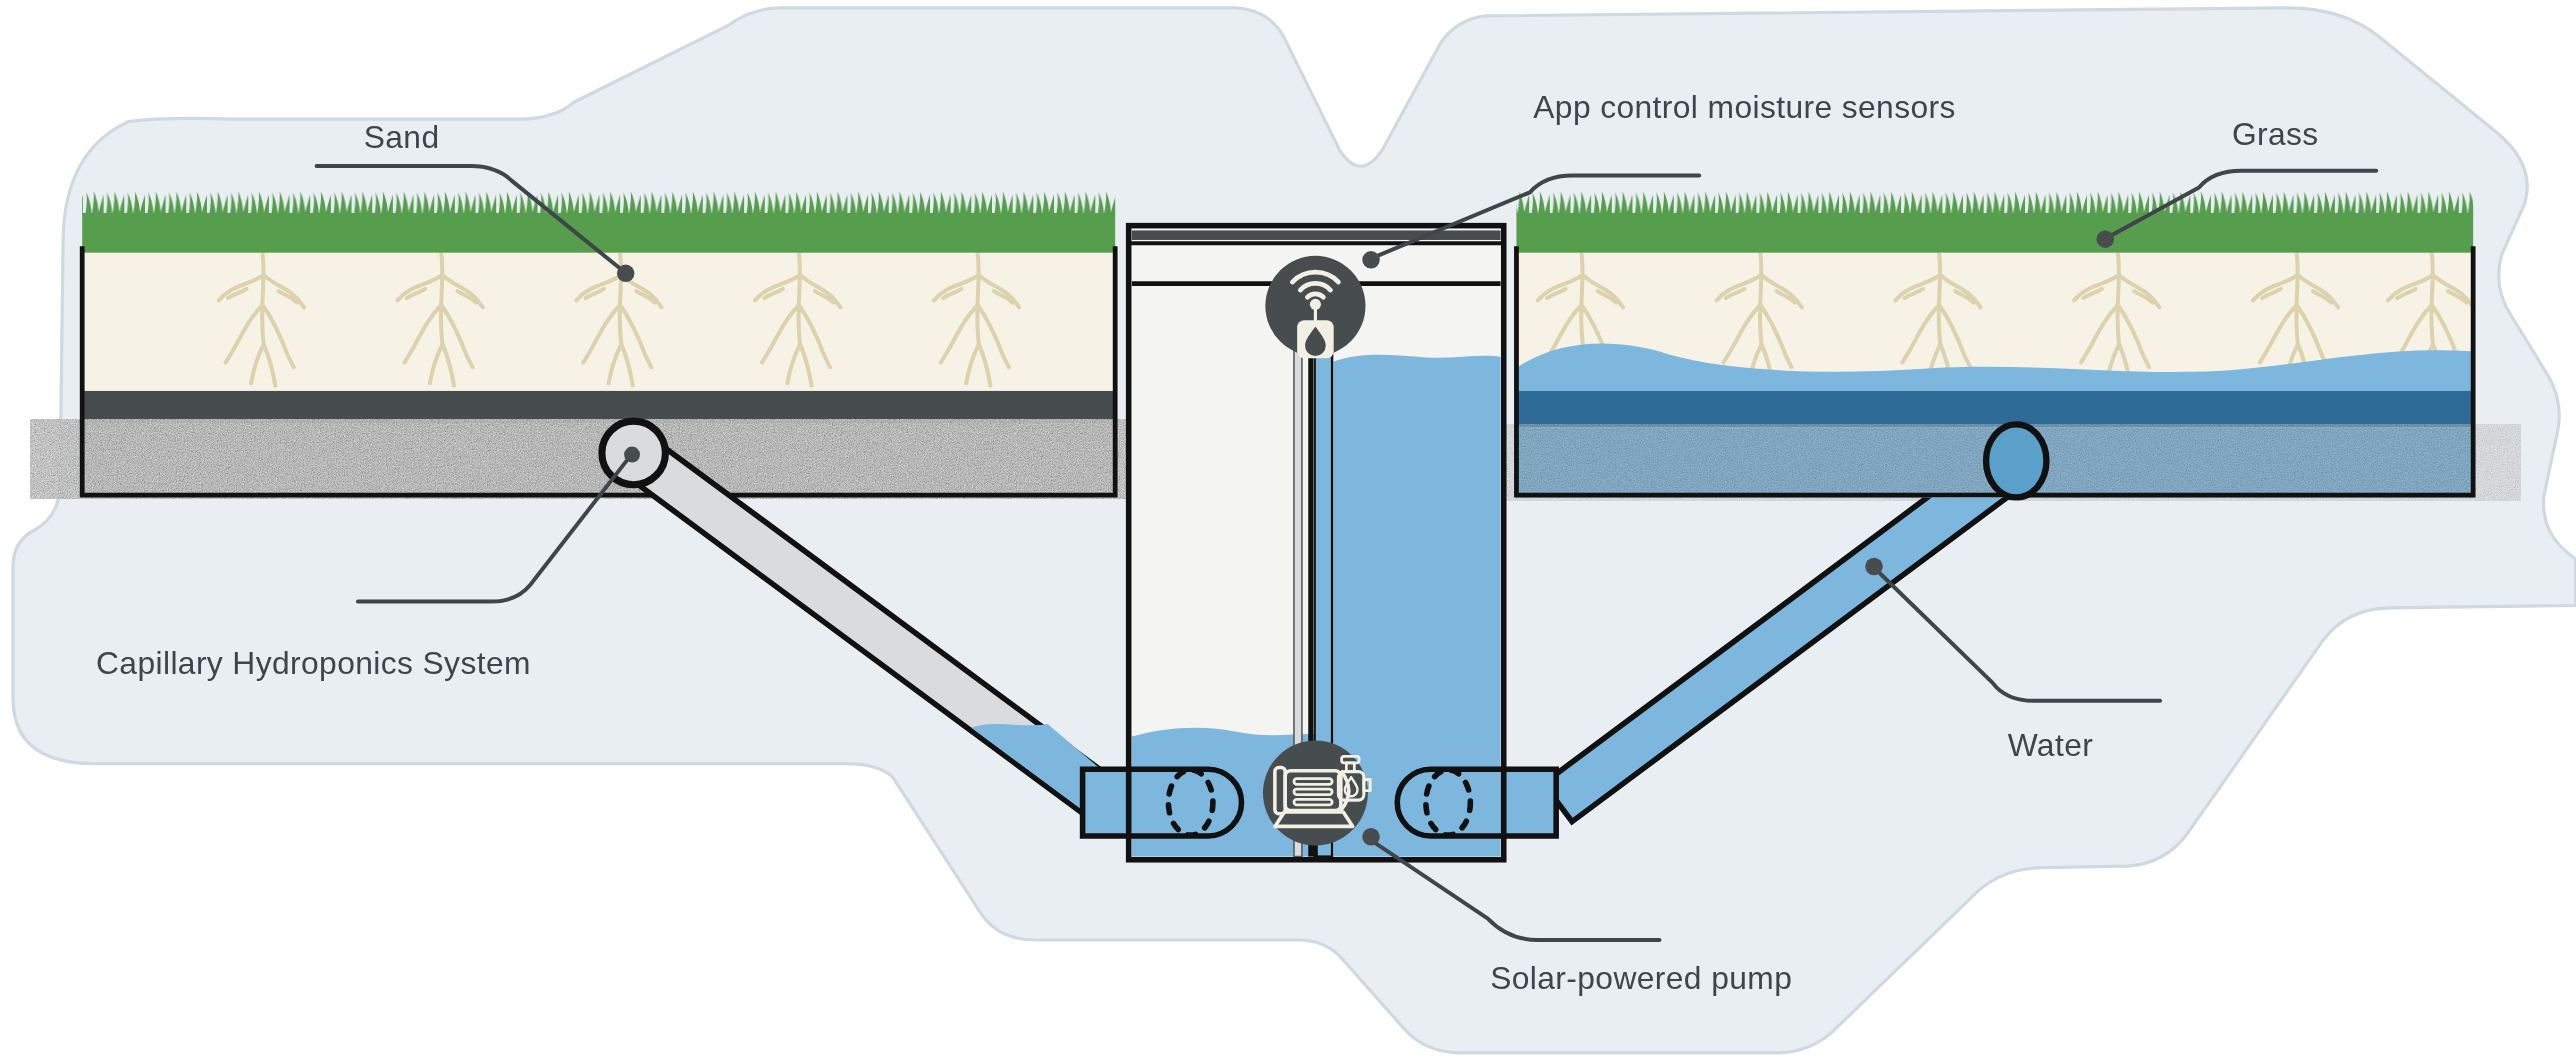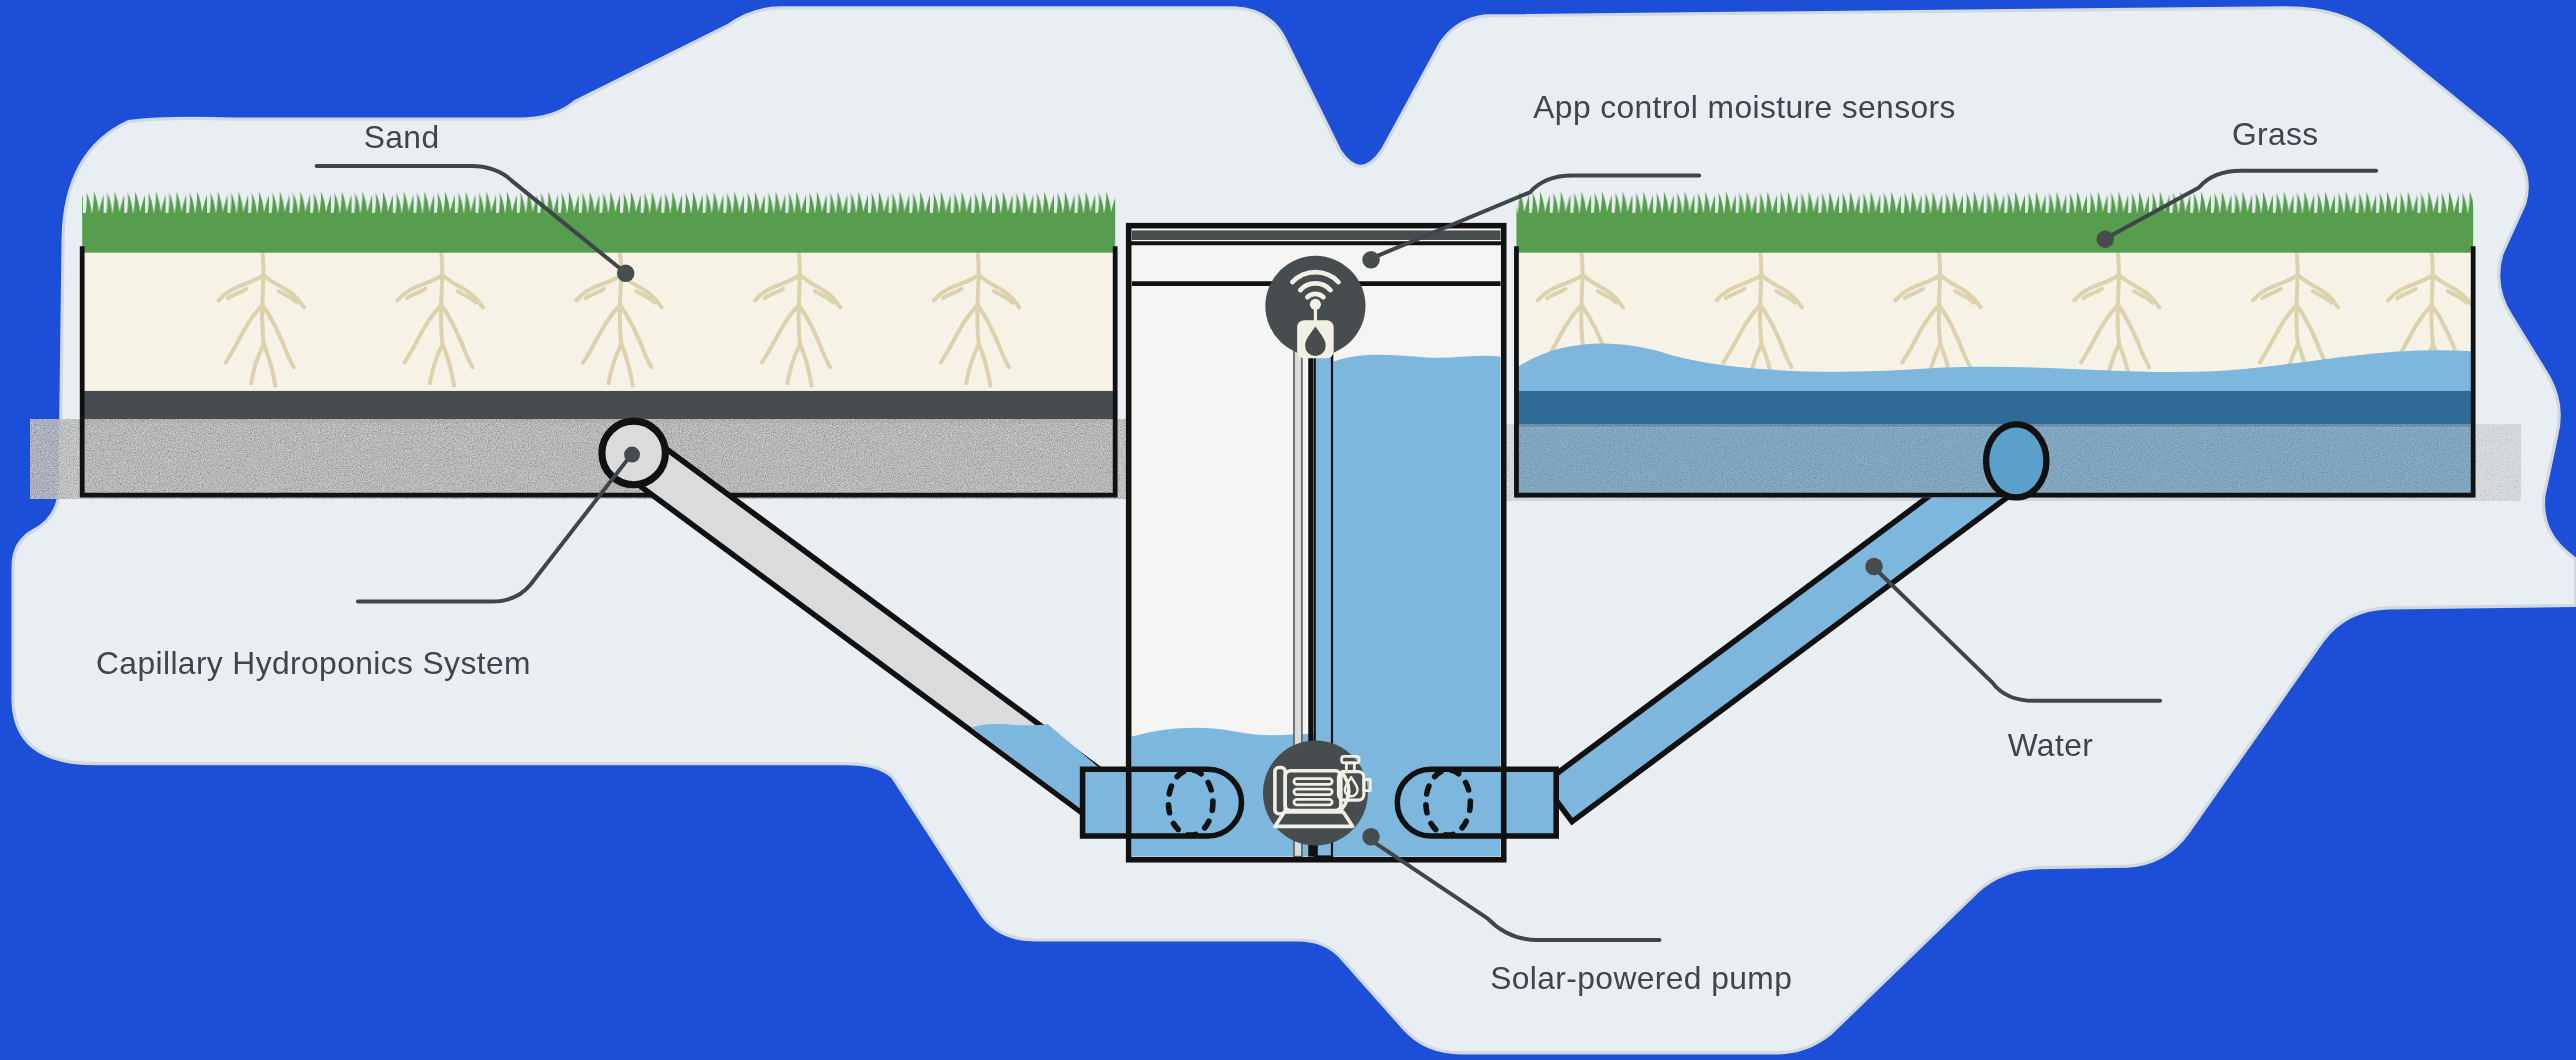--- a/index.html
+++ b/index.html
@@ -1,16 +1,16 @@
 <!DOCTYPE html>
 <html style="font-size:12.7px"><head>
 <meta charset="utf-8">
 <style>
   html,body{margin:0;padding:0;background:#000;}
-  .stage{position:relative;width:2576px;height:1060px;background:#1d4ed8;overflow:hidden;}
+  .stage{position:relative;width:2576px;height:1060px;background:#ffffff;overflow:hidden;}
   .stage svg{position:absolute;left:0;top:0;}
   text.lbl{font-family:"Liberation Sans","DejaVu Sans",sans-serif;font-size:40px;font-weight:500;
            fill:#3f4549;letter-spacing:.5px;}
 </style>
 </head>
 <body>
 
 <div class="stage">
 <svg width="2576" height="1060" viewBox="0 0 3241 1334" xmlns="http://www.w3.org/2000/svg">
   <defs>

